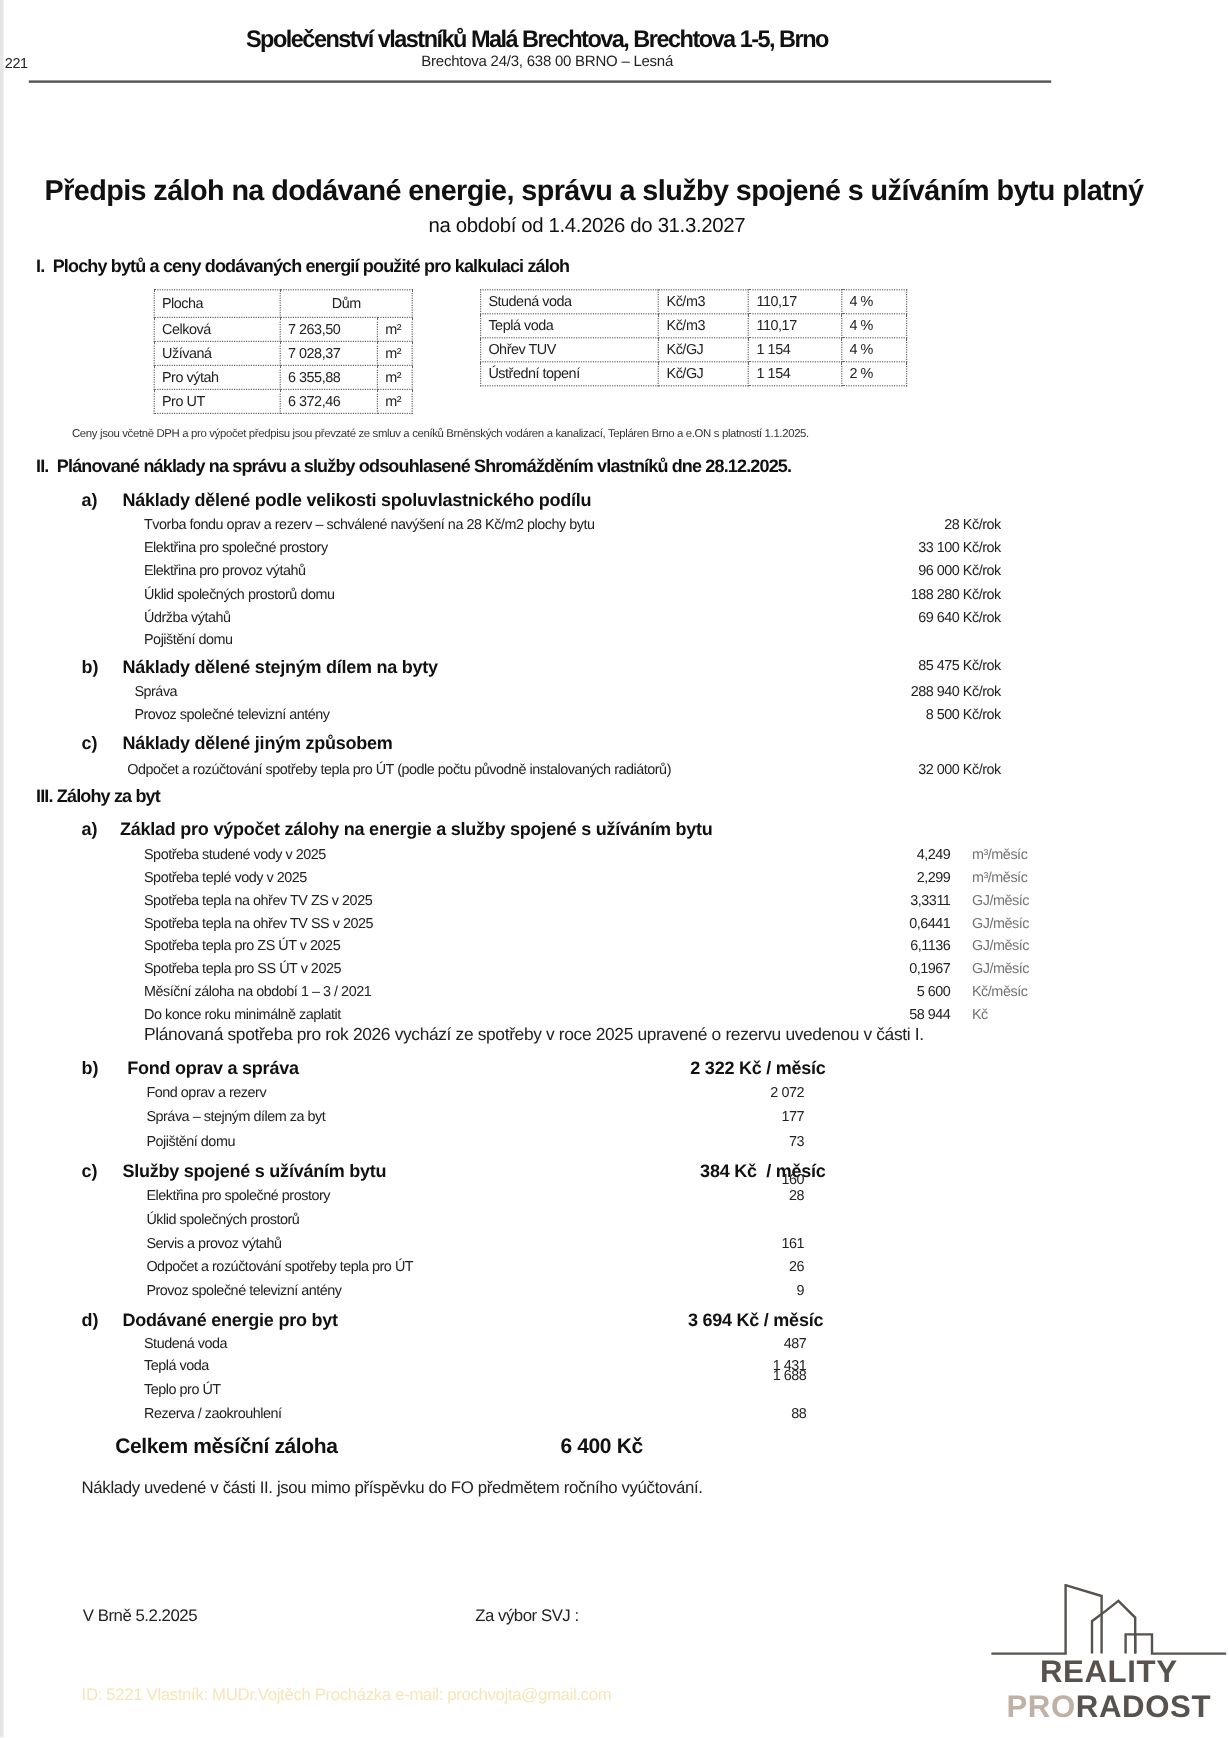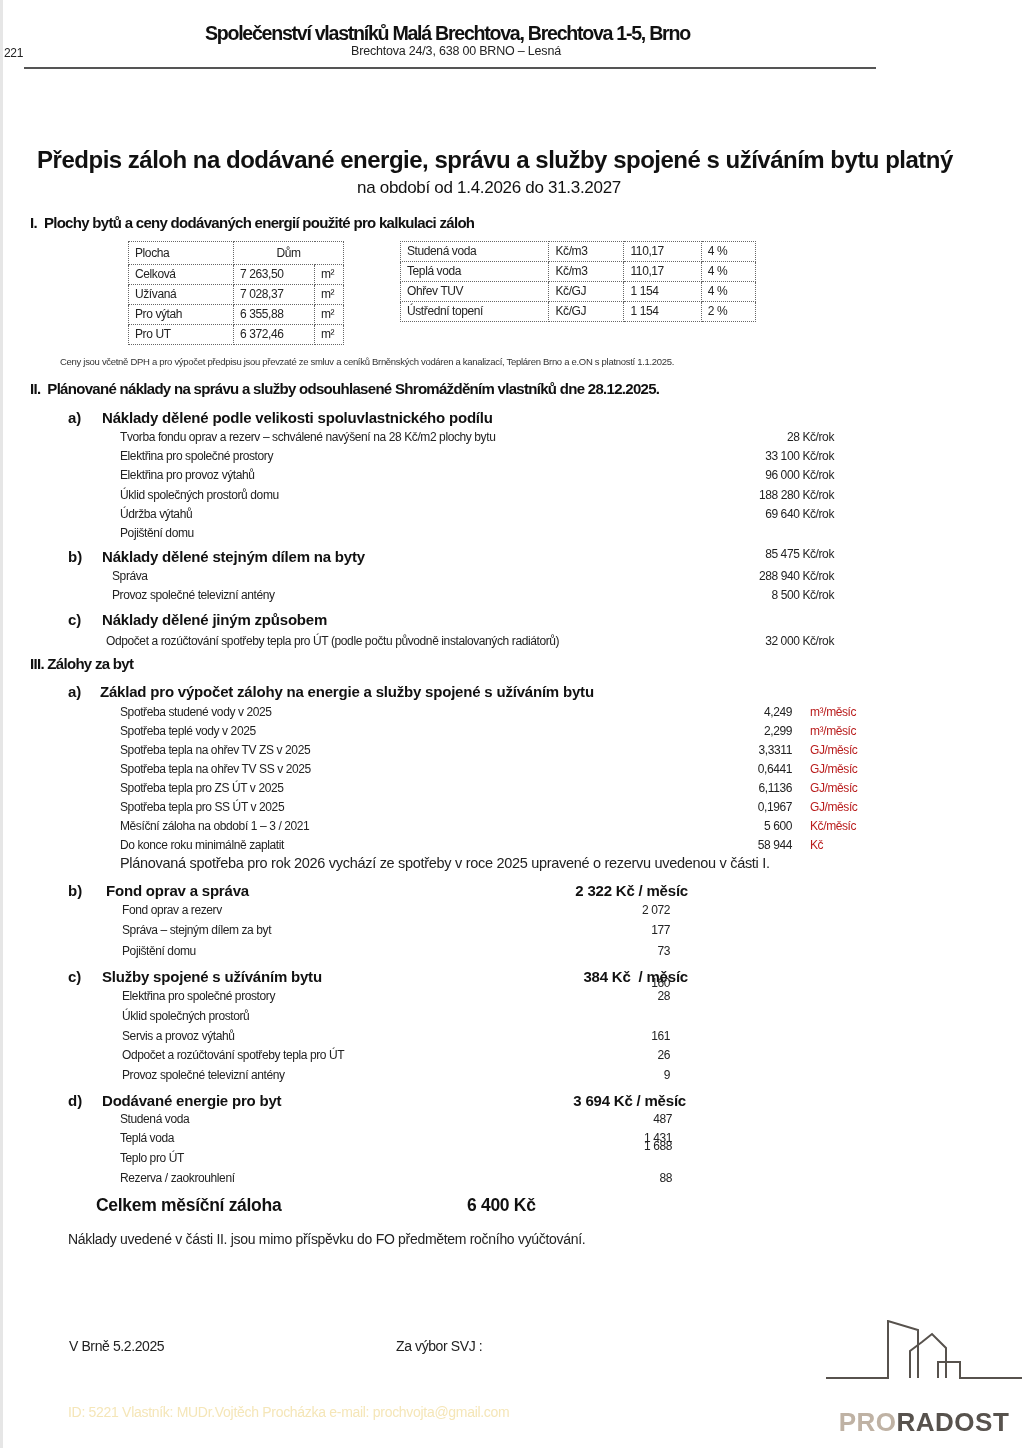--- a/index.html
+++ b/index.html
@@ -15,21 +15,21 @@
   .org-title span { display: inline-block; transform: scaleX(0.98); margin-left: 4px; }
   .org-address { left: 0; width: 912px; text-align: center; top: 44px; font-size: 12.5px; color: #222; letter-spacing: -0.2px; }
   .header-rule { left: 24px; top: 67px; width: 852px; height: 2px; background: #555; }
   .doc-title { left: 0; width: 990px; text-align: center; top: 146px; font-size: 24px; font-weight: bold; letter-spacing: -0.5px; }
   .doc-period { left: 0; width: 978px; text-align: center; top: 178px; font-size: 17px; letter-spacing: -0.3px; }
   .sec-heading { font-size: 15px; font-weight: bold; letter-spacing: -0.7px; }
   .sub-heading { font-size: 15px; font-weight: bold; letter-spacing: -0.2px; }
   .sub-letter { font-size: 15px; font-weight: bold; }
   .item-label { font-size: 12px; letter-spacing: -0.4px; color: #222; }
   .item-value { font-size: 12px; letter-spacing: -0.4px; color: #222; text-align: right; }
-  .unit { font-size: 12px; letter-spacing: -0.4px; color: #b91c1c; }
+  .unit { font-size: 12px; letter-spacing: -0.4px; color: #737373; }
   table.grid { position: absolute; border-collapse: collapse; font-size: 12px; letter-spacing: -0.4px; color: #222; }
   table.grid td { border: 1px dotted #666; padding: 0 6px; height: 19px; line-height: 19px; }
   table.grid tr.head td { height: 22px; }
   .r { text-align: left; }
   .c { text-align: center; }
   .note { left: 60px; top: 356px; font-size: 9.5px; color: #333; letter-spacing: -0.3px; }
   .plan-note { font-size: 14.5px; letter-spacing: -0.3px; color: #222; }
   .total-label { font-size: 17.5px; font-weight: bold; letter-spacing: -0.3px; }
   .footer-note { font-size: 14px; letter-spacing: -0.3px; color: #222; }
   .sign { font-size: 14px; letter-spacing: -0.4px; color: #222; }
@@ -235,14 +235,15 @@
 
 <div class="abs watermark">ID: 5221 Vlastník: MUDr.Vojtěch Procházka e-mail: prochvojta@gmail.com</div>
 
 <div class="abs logo">
   <svg width="196" height="60" viewBox="0 0 196 60">
     <polyline points="0,58 62,58 62,1 92,10 92,58" fill="none" stroke="#57524d" stroke-width="2"></polyline>
     <polyline points="84,58 84,31 96,22 106,14 120,28 120,58" fill="none" stroke="#57524d" stroke-width="2"></polyline>
     <polyline points="120,58 120,42 134,42 134,58 196,58" fill="none" stroke="#57524d" stroke-width="2"></polyline>
     <polyline points="112,58 112,42 120,42" fill="none" stroke="#57524d" stroke-width="2"></polyline>
   </svg>
+  <div class="logo-text1">REALITY</div>
   <div class="logo-text2"><span class="pro">PRO</span><span>RADOST</span></div>
 </div>
 
 </body></html>

